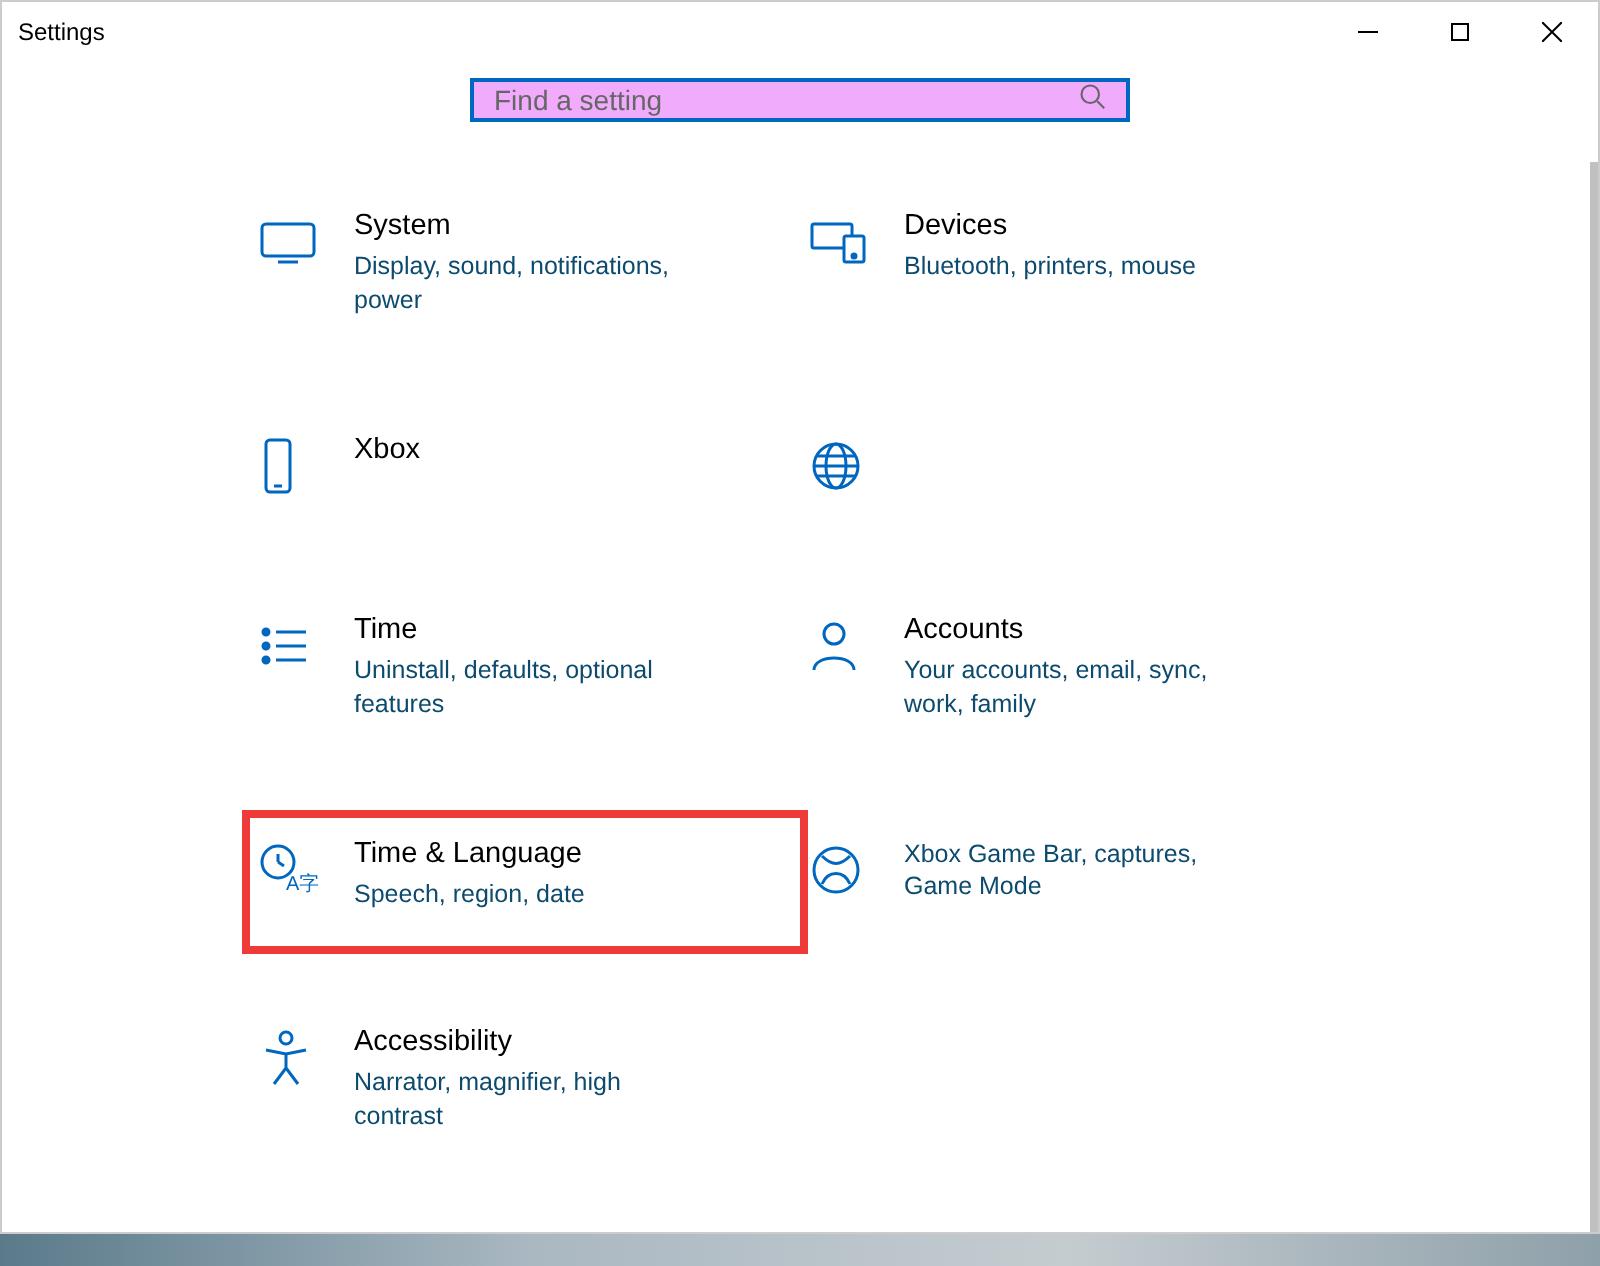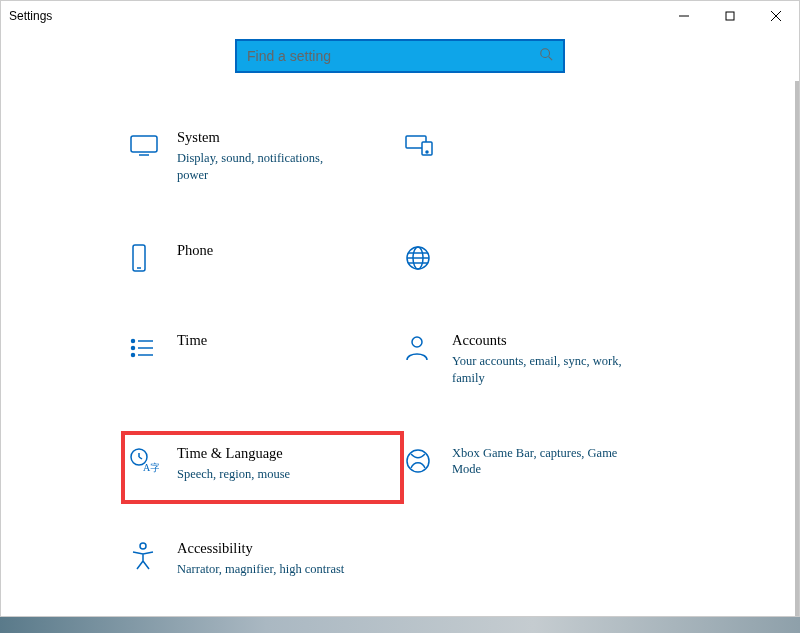--- a/index.html
+++ b/index.html
@@ -47,26 +47,26 @@
       cursor: pointer;
     }
     .titlebar-btn svg { width: 10px; height: 10px; }
     .search-row {
       display: flex;
       justify-content: center;
       padding: 8px 0 10px 0;
     }
     .search-box {
       width: 330px;
-      height: 34px;
+      height: 22px;
       border: 2px solid #0067c0;
       display: flex;
       align-items: center;
       padding: 0 10px;
-      background: #0ea5e9;
+      background: #f0abfc;
     }
     .search-input {
       flex: 1;
       border: none;
       outline: none;
       font-size: 14px;
       color: #333;
       background: transparent;
     }
     .search-input::placeholder { color: #666; }
@@ -75,23 +75,22 @@
       flex: 1;
       overflow-y: auto;
       padding: 30px 0 20px 0;
     }
     .grid {
       display: grid;
       grid-template-columns: 275px 275px;
       column-gap: 0px;
       row-gap: 50px;
       justify-content: center;
-      margin: 12px auto;
+      margin: 0 auto;
       max-width: 640px;
-      font-family: Liberation Serif, serif;
     }
     .tile {
       display: flex;
       align-items: flex-start;
       gap: 16px;
       cursor: pointer;
       padding: 4px;
     }
     .tile.highlighted {
       border: 4px solid #ef3a3a;
@@ -188,31 +187,35 @@
       </div>
 
       <div class="tile">
         <div class="tile-icon">
           <svg width="30" height="24" viewBox="0 0 30 24">
               <rect x="2" y="3" width="20" height="12" rx="1"></rect>
               <rect x="18" y="9" width="10" height="13" rx="1" fill="#fff"></rect>
               <circle cx="23" cy="19" r="1" fill="#0067c0"></circle>
             </svg>
         </div>
+        <div class="tile-text">
+          <div class="tile-title">Devices</div>
+          <div class="tile-desc">Bluetooth, printers, mouse</div>
+        </div>
       </div>
 
       <div class="tile">
         <div class="tile-icon">
           <svg width="20" height="30" viewBox="0 0 20 30">
               <rect x="4" y="2" width="12" height="26" rx="2"></rect>
               <line x1="8" y1="25" x2="12" y2="25"></line>
             </svg>
         </div>
         <div class="tile-text">
-          <div class="tile-title">Phone</div>
+          <div class="tile-title">Xbox</div>
         </div>
       </div>
 
       <div class="tile">
         <div class="tile-icon">
           <svg width="28" height="28" viewBox="0 0 28 28">
               <circle cx="14" cy="14" r="11"></circle>
               <ellipse cx="14" cy="14" rx="5" ry="11"></ellipse>
               <line x1="3" y1="14" x2="25" y2="14"></line>
               <line x1="4" y1="9" x2="24" y2="9"></line>
@@ -228,20 +231,21 @@
               <circle cx="4" cy="4" r="1.5" fill="#0067c0"></circle>
               <line x1="9" y1="4" x2="24" y2="4"></line>
               <circle cx="4" cy="11" r="1.5" fill="#0067c0"></circle>
               <line x1="9" y1="11" x2="24" y2="11"></line>
               <circle cx="4" cy="18" r="1.5" fill="#0067c0"></circle>
               <line x1="9" y1="18" x2="24" y2="18"></line>
             </svg>
         </div>
         <div class="tile-text">
           <div class="tile-title">Time</div>
+          <div class="tile-desc">Uninstall, defaults, optional features</div>
         </div>
       </div>
 
       <div class="tile">
         <div class="tile-icon">
           <svg width="26" height="28" viewBox="0 0 26 28">
               <circle cx="13" cy="8" r="5"></circle>
               <path d="M3 26 C3 18 23 18 23 26"></path>
             </svg>
         </div>
@@ -255,21 +259,21 @@
         <div class="tile-icon">
           <svg width="30" height="28" viewBox="0 0 30 28">
               <circle cx="10" cy="10" r="8"></circle>
               <line x1="10" y1="6" x2="10" y2="10"></line>
               <line x1="10" y1="10" x2="13" y2="12"></line>
               <text x="14" y="24" font-size="10" fill="#0067c0" stroke="none">A字</text>
             </svg>
         </div>
         <div class="tile-text">
           <div class="tile-title">Time &amp; Language</div>
-          <div class="tile-desc">Speech, region, mouse</div>
+          <div class="tile-desc">Speech, region, date</div>
         </div>
       </div>
 
       <div class="tile">
         <div class="tile-icon">
           <svg width="28" height="28" viewBox="0 0 28 28">
               <circle cx="14" cy="14" r="11"></circle>
               <path d="M7 7 C12 12 16 12 21 7"></path>
               <path d="M7 21 C10 14 18 14 21 21"></path>
             </svg>

